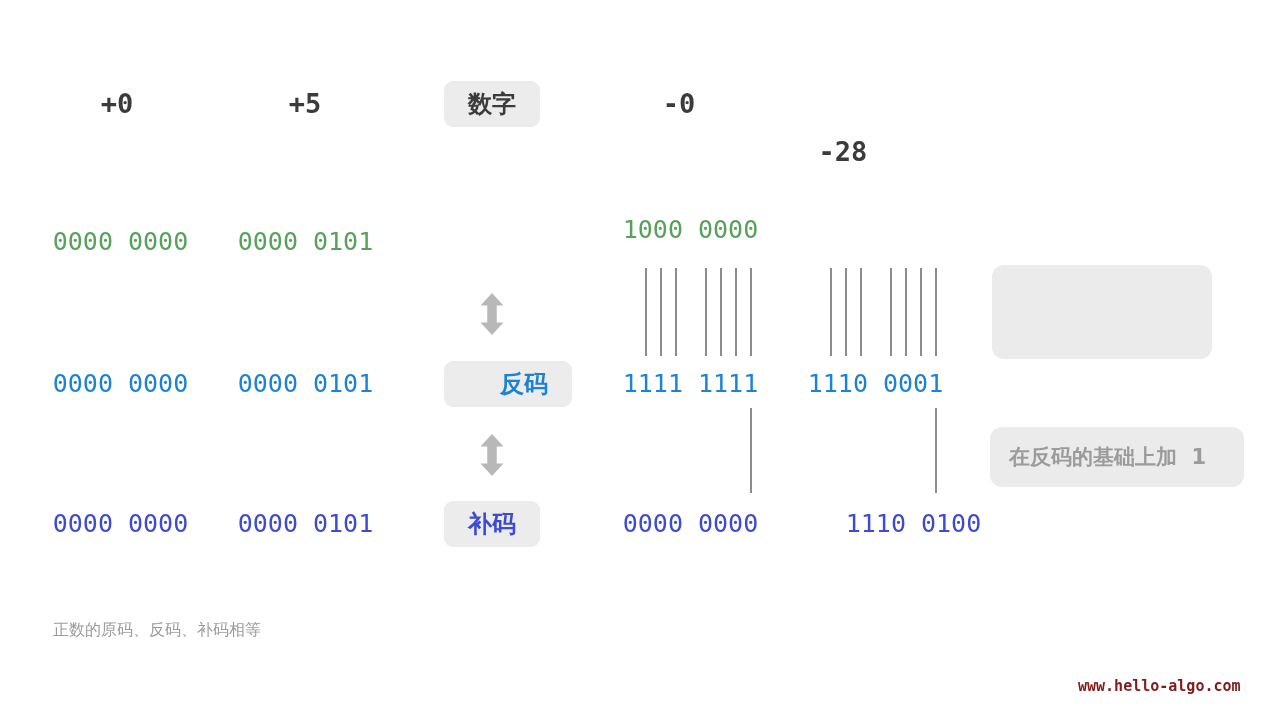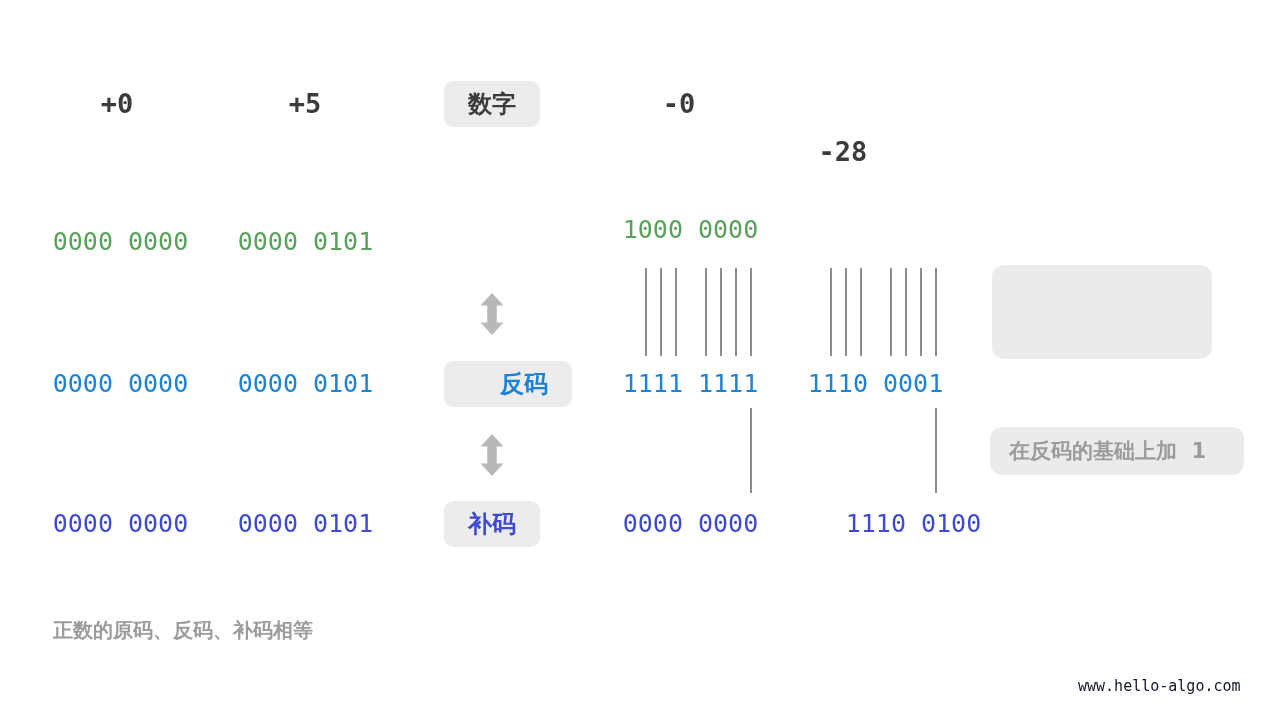--- a/index.html
+++ b/index.html
@@ -78,33 +78,34 @@
     display: flex;
     flex-direction: column;
     justify-content: center;
     padding-left: 19px;
     box-sizing: border-box;
     white-space: pre;
   }
 
   .caption {
     position: absolute;
-    font-weight: bold;
-    font-size: 20px;
+    font-weight: normal;
+    font-size: 16px;
     line-height: 28px;
     color: var(--muted);
     white-space: pre;
   }
 
   .watermark {
     position: absolute;
     font-family: "DejaVu Sans Mono", monospace;
     font-size: 15px;
-    color: #0f172a;
+    color: #7f1d1d;
     white-space: pre;
+    font-weight: bold;
   }
 </style>
 </head>
 <body>
 
 <div class="canvas" style="--sign: #58a15a; --ones: #1c82d6; --twos: #3e4ad2; --heading: #3b3b3b; --tagbg: #ececec; --notebg: #ebebeb; --muted: #9b9b9b; --arrowc: #b8b8b8; --tick: #8c8c8c;">
 
   <div class="hdr" style="left:117px; top:88px;">+0</div>
   <div class="hdr" style="left:305px; top:88px;">+5</div>
   <div class="hdr" style="left:679px; top:88px;">-0</div>
@@ -134,21 +135,21 @@
   </div>
 
   <div class="bin c-twos" style="left:52px;  top:509px;">0000 0000</div>
   <div class="bin c-twos" style="left:237px; top:509px;">0000 0101</div>
   <div class="bin c-twos" style="left:622px; top:509px;">0000 0000</div>
   <div class="bin c-twos" style="left:807px; top:509px;margin-left:38px;">1110 0100</div>
   <div class="tag c-twos" style="top:501px;font-family:Liberation Mono, monospace;">补码</div>
 
   <div class="note" style="left:992px; top:265px; width:220px; height:94px;">
   </div>
-  <div class="note" style="left:990px; top:427px; width:254px; height:48px;">
+  <div class="note" style="left:990px; top:427px; width:254px; height:60px;">
     <span>在反码的基础上加  1</span>
   </div>
 
   <div class="caption" style="left:53px;  top:616px;">正数的原码、反码、补码相等</div>
 
   <div class="watermark" style="left:1078px; top:677px;">www.hello-algo.com</div>
 
 <div class="tick" style="left: 645.075px; top: 268px; height: 88px;"></div>
     <div class="tick" style="left: 660.125px; top: 268px; height: 88px;"></div>
     <div class="tick" style="left: 675.175px; top: 268px; height: 88px;"></div>

